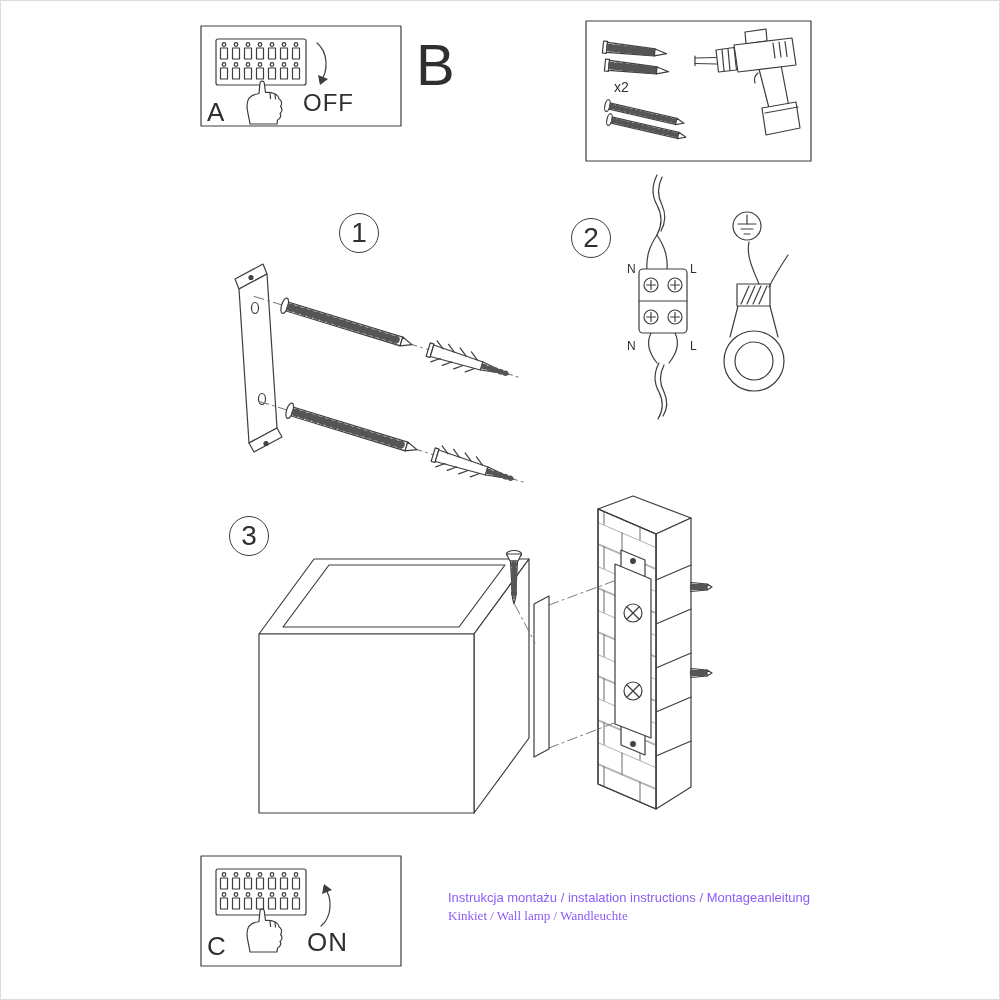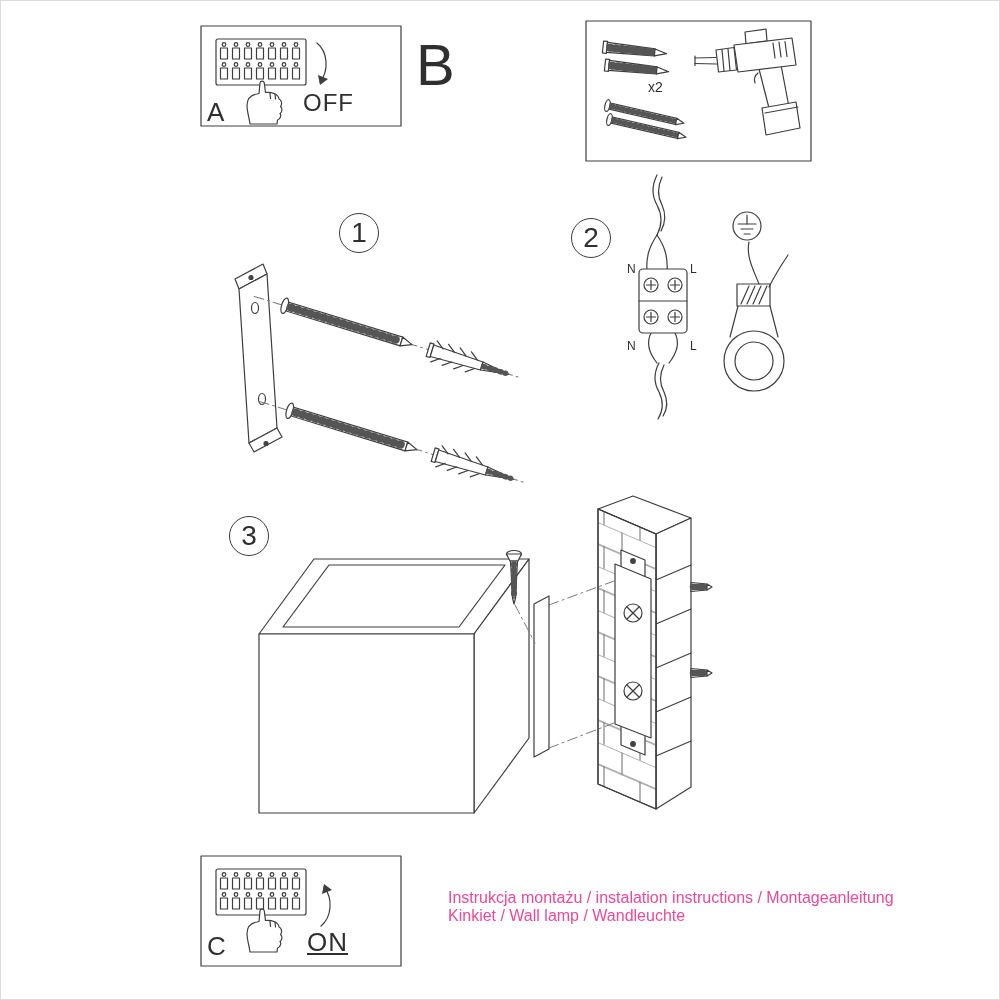--- a/index.html
+++ b/index.html
@@ -6,21 +6,21 @@
   .page { position:relative; width:1000px; height:1000px; background:#ffffff;
           border:1px solid #dcdcdc; box-sizing:border-box; overflow:hidden;
           font-family:"Liberation Sans", sans-serif; color:#2f2f2f; }
   .art { position:absolute; left:0; top:0; }
   .lbl { position:absolute; white-space:nowrap; }
   .badge { position:absolute; width:38px; height:38px; border:1.7px solid #3c3c3c;
            border-radius:50%; display:flex; align-items:center; justify-content:center;
            font-size:28px; color:#2f2f2f; background:#fff; }
   .thread { stroke:#555; }
   .dashdot { stroke:#7a7a7a; stroke-width:1; stroke-dasharray:10 4 2 4; fill:none; }
-  .footer-line { font-size:16px; line-height:18px; color:#ec4899; }
+  .footer-line { font-size:13px; line-height:18px; color:#8b5cf6; }
 </style>
 </head>
 <body>
 
 <div class="page">
 
   <svg class="art" width="1000" height="1000" viewBox="0 0 1000 1000" stroke="#3e3e3e" stroke-width="1.2" fill="none" stroke-linecap="round" stroke-linejoin="round">
 
     <defs>
       <g id="brkunit">
@@ -246,30 +246,30 @@
       <use href="#brkunit" x="291" y="891"></use>
     </g>
     <use href="#hand" x="243" y="906"></use>
     <use href="#fliparrow" transform="translate(318,925) scale(1,-1)"></use>
   </svg>
 
   <div class="lbl" style="left:206px;top:96px;font-size:26px;">A</div>
   <div class="lbl" style="left:302px;top:88px;font-size:24px;font-weight:500;letter-spacing:1px;">OFF</div>
 
   <div class="lbl" style="left:415px;top:30px;font-size:58px;">B</div>
-  <div class="lbl" style="left:647px;top:78px;font-size:14px;">x2</div>
+  <div class="lbl" style="left:613px;top:78px;font-size:14px;">x2</div>
 
   <div class="badge" style="left:338px;top:212px;">1</div>
   <div class="badge" style="left:570px;top:217px;">2</div>
   <div class="badge" style="left:228px;top:515px;">3</div>
 
   <div class="lbl" style="left:626px;top:261px;font-size:12px;">N</div>
   <div class="lbl" style="left:689px;top:261px;font-size:12px;">L</div>
   <div class="lbl" style="left:626px;top:338px;font-size:12px;">N</div>
   <div class="lbl" style="left:689px;top:338px;font-size:12px;">L</div>
 
   <div class="lbl" style="left:206px;top:930px;font-size:26px;">C</div>
-  <div class="lbl" style="left:306px;top:926px;font-size:26px;font-weight:500;letter-spacing:1px;text-decoration:underline;">ON</div>
+  <div class="lbl" style="left:306px;top:926px;font-size:26px;font-weight:500;letter-spacing:1px;">ON</div>
 
   <div class="lbl footer-line" style="left:447px;top:888px;">Instrukcja montażu / instalation instructions / Montageanleitung</div>
-  <div class="lbl footer-line" style="left:447px;top:906px;">Kinkiet / Wall lamp / Wandleuchte</div>
+  <div class="lbl footer-line" style="left:447px;top:906px;font-family:Liberation Serif, serif;">Kinkiet / Wall lamp / Wandleuchte</div>
 
 </div>
 
 </body></html>

